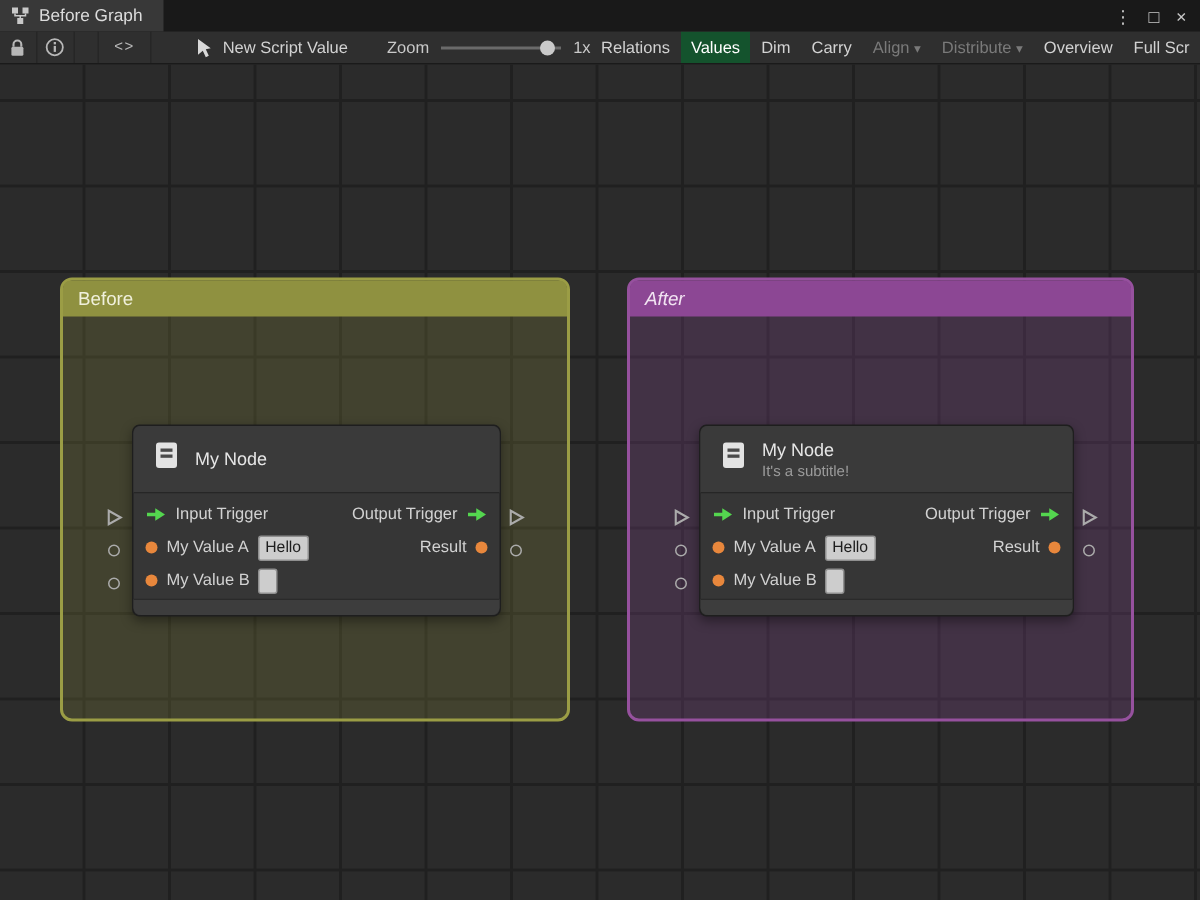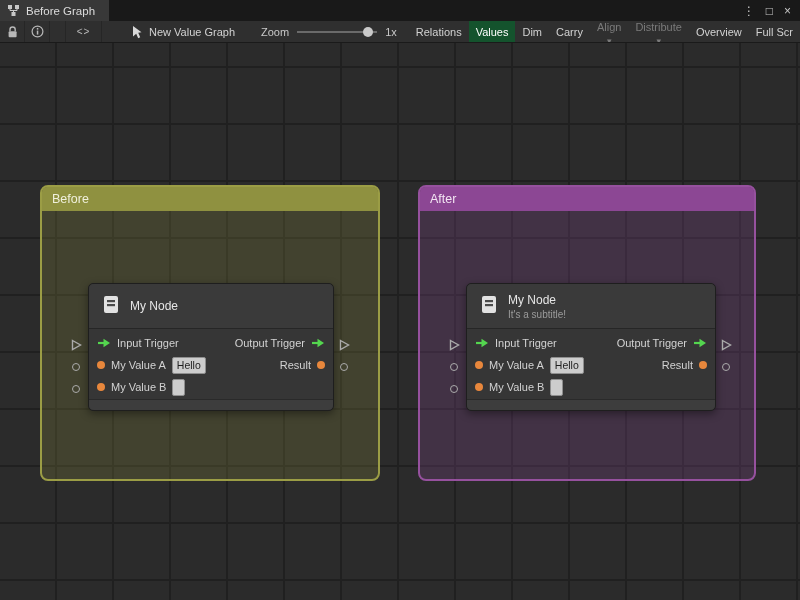--- a/index.html
+++ b/index.html
@@ -25,40 +25,40 @@
   .tool-gap { width:16px; height:100%; border-right:1px solid #262626; }
   .tool-cell.code { width:36px; font-size:10px; color:#B8B8B8; letter-spacing:1px; }
   .ng { display:flex; align-items:center; gap:6px; margin-left:28px; }
   .zoom { display:flex; align-items:center; gap:8px; margin-left:26px; color:#C9C9C9; }
   .slider { position:relative; width:80px; height:12px; }
   .slider .track { position:absolute; left:0; right:0; top:5px; height:2px; background:#6A6A6A; }
   .slider .knob { position:absolute; left:66px; top:1px; width:10px; height:10px; border-radius:50%; background:#C9C9C9; }
   .tb-buttons { margin-left:auto; display:flex; align-items:center; height:100%; }
   .tb-btn { padding:0 7px; height:100%; display:flex; align-items:center; gap:3px; color:#D2D2D2; }
   .tb-btn.active { background:#14532d; color:#FFFFFF; }
-  .tb-btn.disabled { color:#7A7A7A;flex-direction:column; }
+  .tb-btn.disabled { color:#7A7A7A; }
   .caret { font-size:9px; }
 
   
   .canvas { position:absolute; top:43px; left:0; width:800px; height:557px;
     background-color:#2B2B2B;
     background-image:
       linear-gradient(#202020 2px, transparent 2px),
       linear-gradient(90deg, #202020 2px, transparent 2px);
     background-size:57px 57px;
     background-position:-2px 23px;
   }
 
   
   .group { position:absolute; border-radius:8px; }
   .group-header { height:24px; display:flex; align-items:center; padding:0 10px; font-size:12.5px; border-radius:5px 5px 0 0; }
   .group.before { left:40px; top:142px; width:340px; height:296px; background:rgba(150,152,62,0.22); border:2px solid #9B9D45; }
   .group.before .group-header { background:#8F9140; color:#F0F0DC; }
   .group.after { left:418px; top:142px; width:338px; height:296px; background:rgba(152,76,162,0.22); border:2px solid #96519E; }
-  .group.after .group-header { background:#8C4794; color:#F2E4F2; }
+  .group.after .group-header { background:#8C4794; color:#F2E4F2;font-style:italic; }
 
   
   .node { position:absolute; height:128px; background:#363636; border:1px solid #1E1E1E; border-radius:5px; box-shadow:0 3px 8px rgba(0,0,0,0.4); display:flex; flex-direction:column; }
   .node1 { left:88px; top:240px; width:246px; }
   .node2 { left:466px; top:240px; width:250px; }
   .node-header { height:45px; display:flex; align-items:center; gap:9px; padding:0 12px; background:#3A3A3A; border-bottom:1px solid #262626; border-radius:5px 5px 0 0; }
   .node-titles { display:flex; flex-direction:column; justify-content:center; }
   .node-title { font-size:12px; color:#E6E6E6; }
   .node-subtitle { font-size:10px; color:#9B9B9B; margin-top:2px; }
   .node-body { flex:1; padding-top:3px;text-align:center; }
@@ -116,21 +116,21 @@
     </div>
     <div class="tool-gap"></div>
     <div class="tool-cell code">
       <span>&lt;&gt;</span>
     </div>
 
     <div class="ng">
       <svg width="13" height="14" viewBox="0 0 13 14">
         <path d="M3 1 L3 11.5 L6.2 8.8 L8.2 13.2 L10.2 12.2 L8.2 7.8 L11.5 7.2 Z" fill="#D8D8D8"></path>
       </svg>
-      <span>New Value Graph</span>
+      <span>New Script Value</span>
     </div>
 
     <div class="zoom">
       <span>Zoom</span>
       <div class="slider">
         <div class="track"></div>
         <div class="knob"></div>
       </div>
       <span>1x</span>
     </div>

